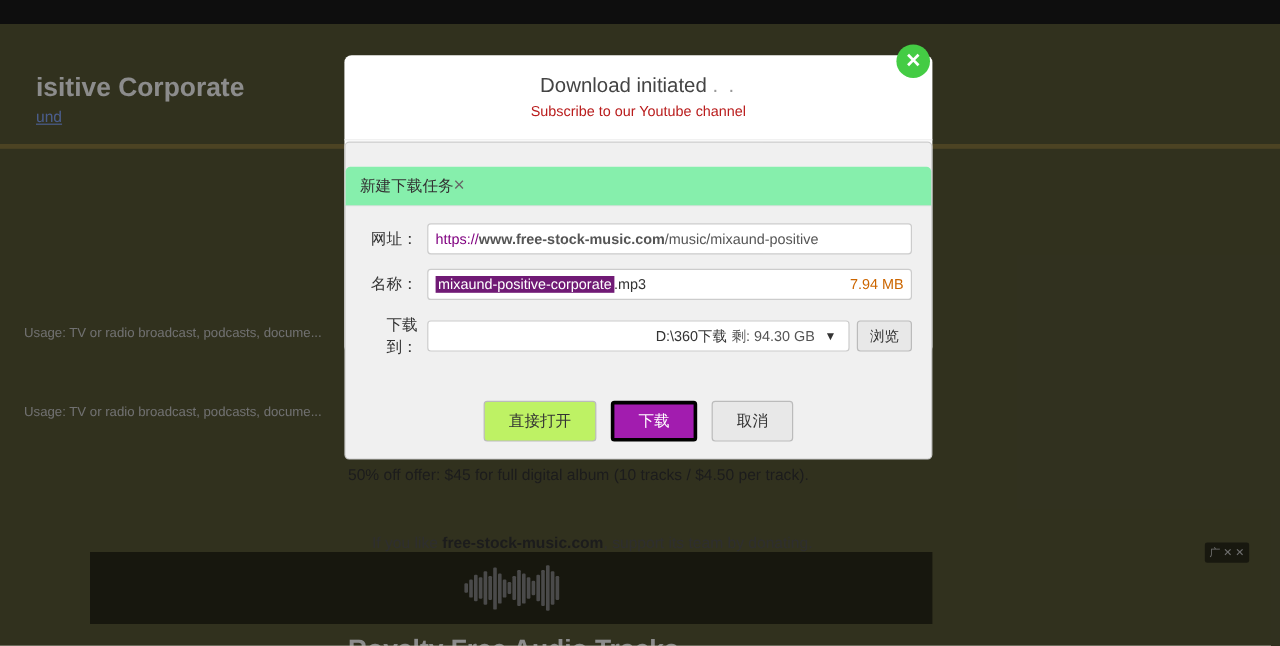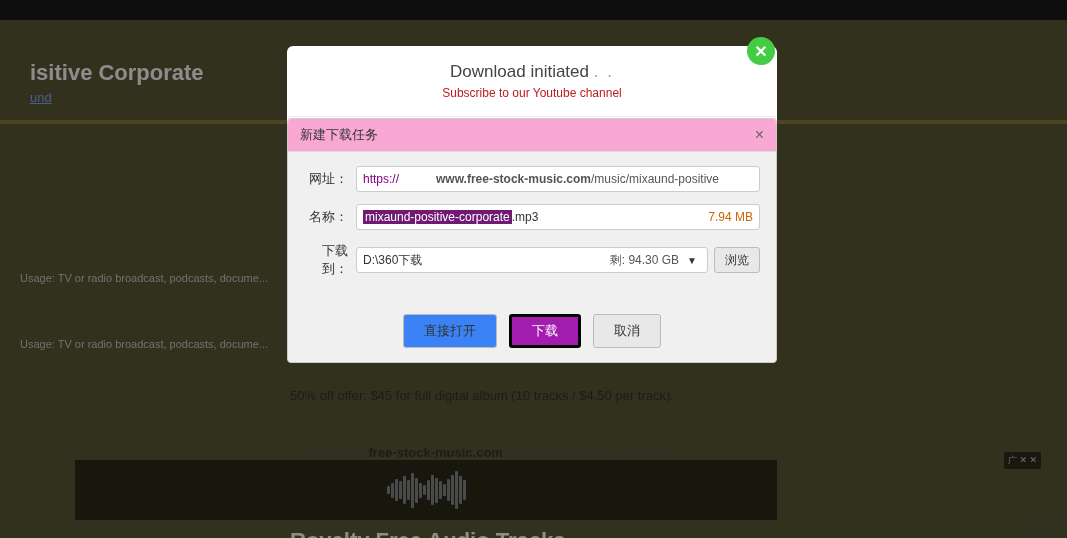--- a/index.html
+++ b/index.html
@@ -150,25 +150,25 @@
       background: #f0f0f0;
       border: 1px solid #ccc;
       border-radius: 4px;
       z-index: 30;
       padding: 0;
     }
 
     .dialog-titlebar {
       display: flex;
       align-items: center;
-      justify-content: space-between;
-      background: #f9a8d4;
+      background: #86efac;
       border-bottom: 1px solid #ddd;
       padding: 7px 12px;
       border-radius: 4px 4px 0 0;
+      margin-top: 20px;
     }
 
     .dialog-title {
       font-size: 13px;
       color: #333;
     }
 
     .dialog-close-btn {
       background: none;
       border: none;
@@ -237,21 +237,21 @@
       border: 1px solid #ccc;
       border-radius: 3px;
       padding: 0 6px;
       font-size: 12px;
       color: #333;
       background: #fff;
       display: flex;
       align-items: center;
     }
 
-    .path-text { flex: 1; }
+    .path-text { flex: 1; text-align: right; }
     .path-disk { color: #555; margin: 0 4px; }
     .path-dropdown {
       background: none;
       border: none;
       cursor: pointer;
       color: #333;
       font-size: 10px;
       padding: 0 4px;
     }
 
@@ -268,21 +268,21 @@
     }
 
     .dialog-footer {
       display: flex;
       justify-content: center;
       gap: 12px;
       padding: 10px 16px 14px;
     }
 
     .btn-open {
-      background: #3b82f6;
+      background: #bef264;
       border: 1px solid #bbb;
       border-radius: 3px;
       padding: 5px 20px;
       font-size: 13px;
       color: #333;
       cursor: pointer;
     }
 
     .btn-download {
       background: #a21caf;
@@ -498,21 +498,21 @@
   <div class="dialog-titlebar">
     <span class="dialog-title">新建下载任务</span>
     <button class="dialog-close-btn">×</button>
   </div>
   <div class="dialog-body">
 
     <div class="dialog-row">
       <span class="dialog-label">网址：</span>
       <div class="url-display">
         <span class="url-purple">https://</span>
-        <span class="url-normal" style="font-weight:bold;padding-left:37px;">www.free-stock-music.com</span>
+        <span class="url-normal" style="font-weight:bold;">www.free-stock-music.com</span>
         <span class="url-normal">/music/mixaund-positive</span>
       </div>
     </div>
 
     <div class="dialog-row">
       <span class="dialog-label">名称：</span>
       <div class="filename-display">
         <span class="filename-hl">mixaund-positive-corporate</span>
         <span class="filename-rest">.mp3</span>
         <span class="filesize">7.94 MB</span>

